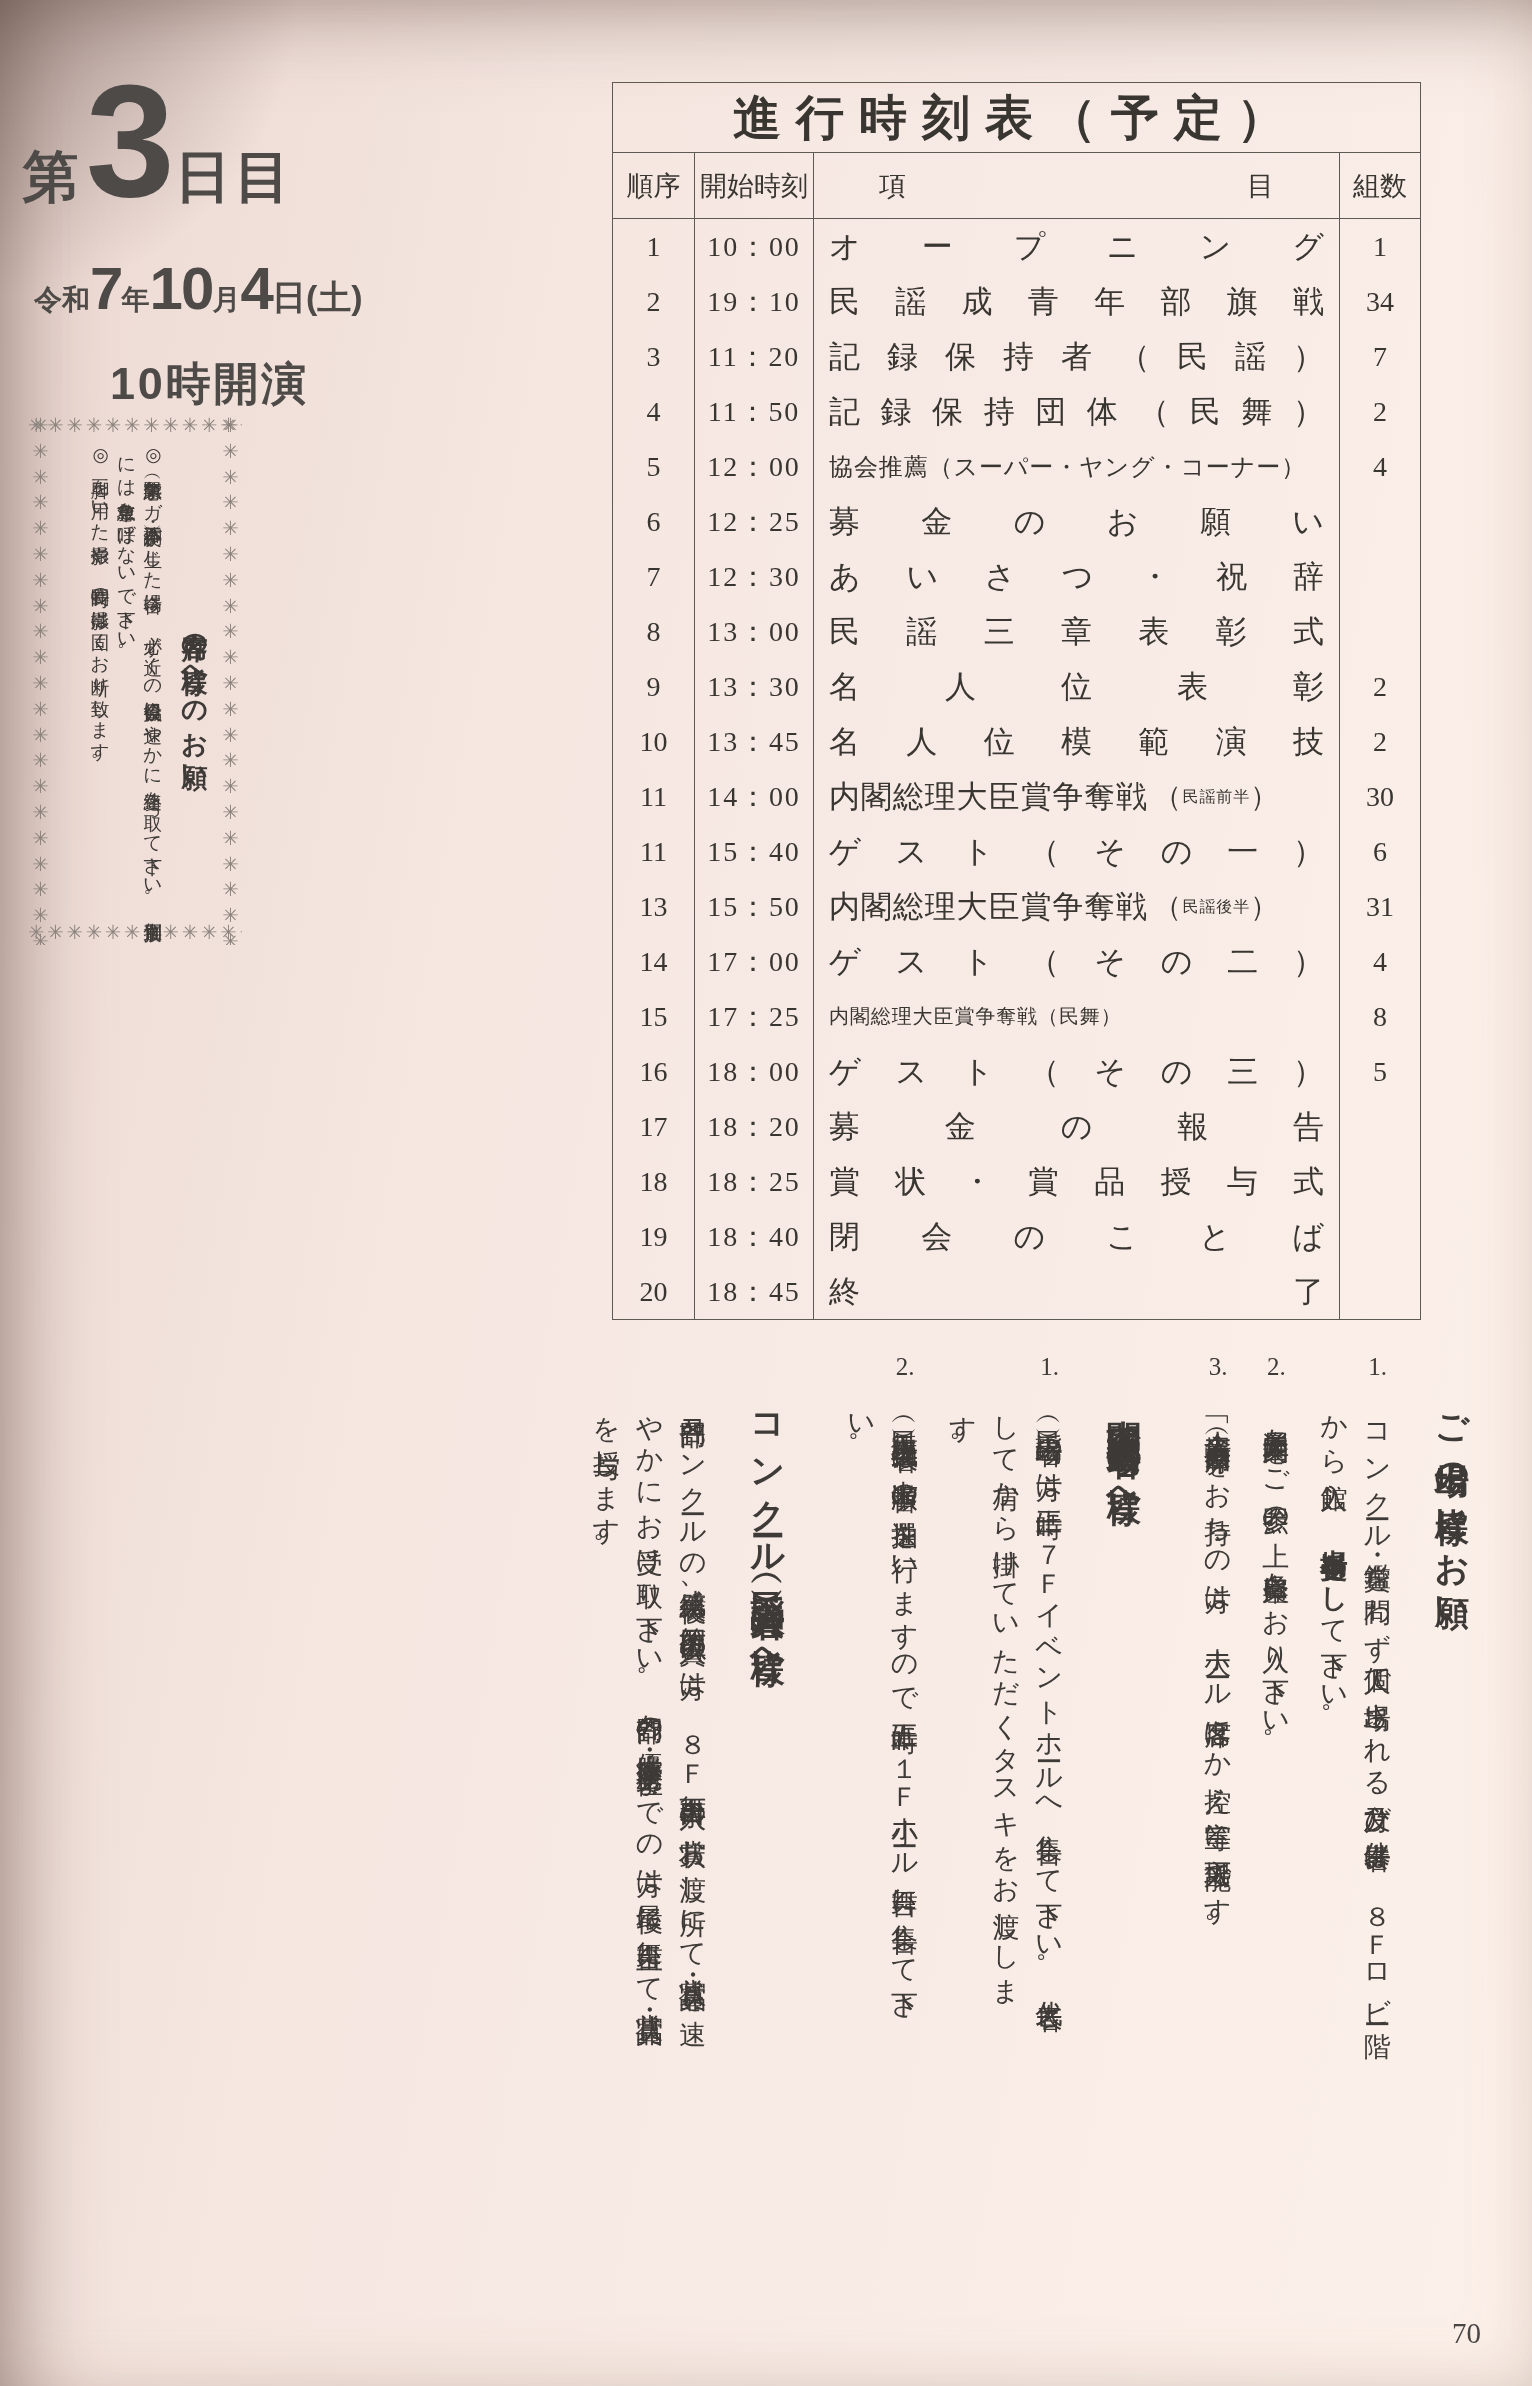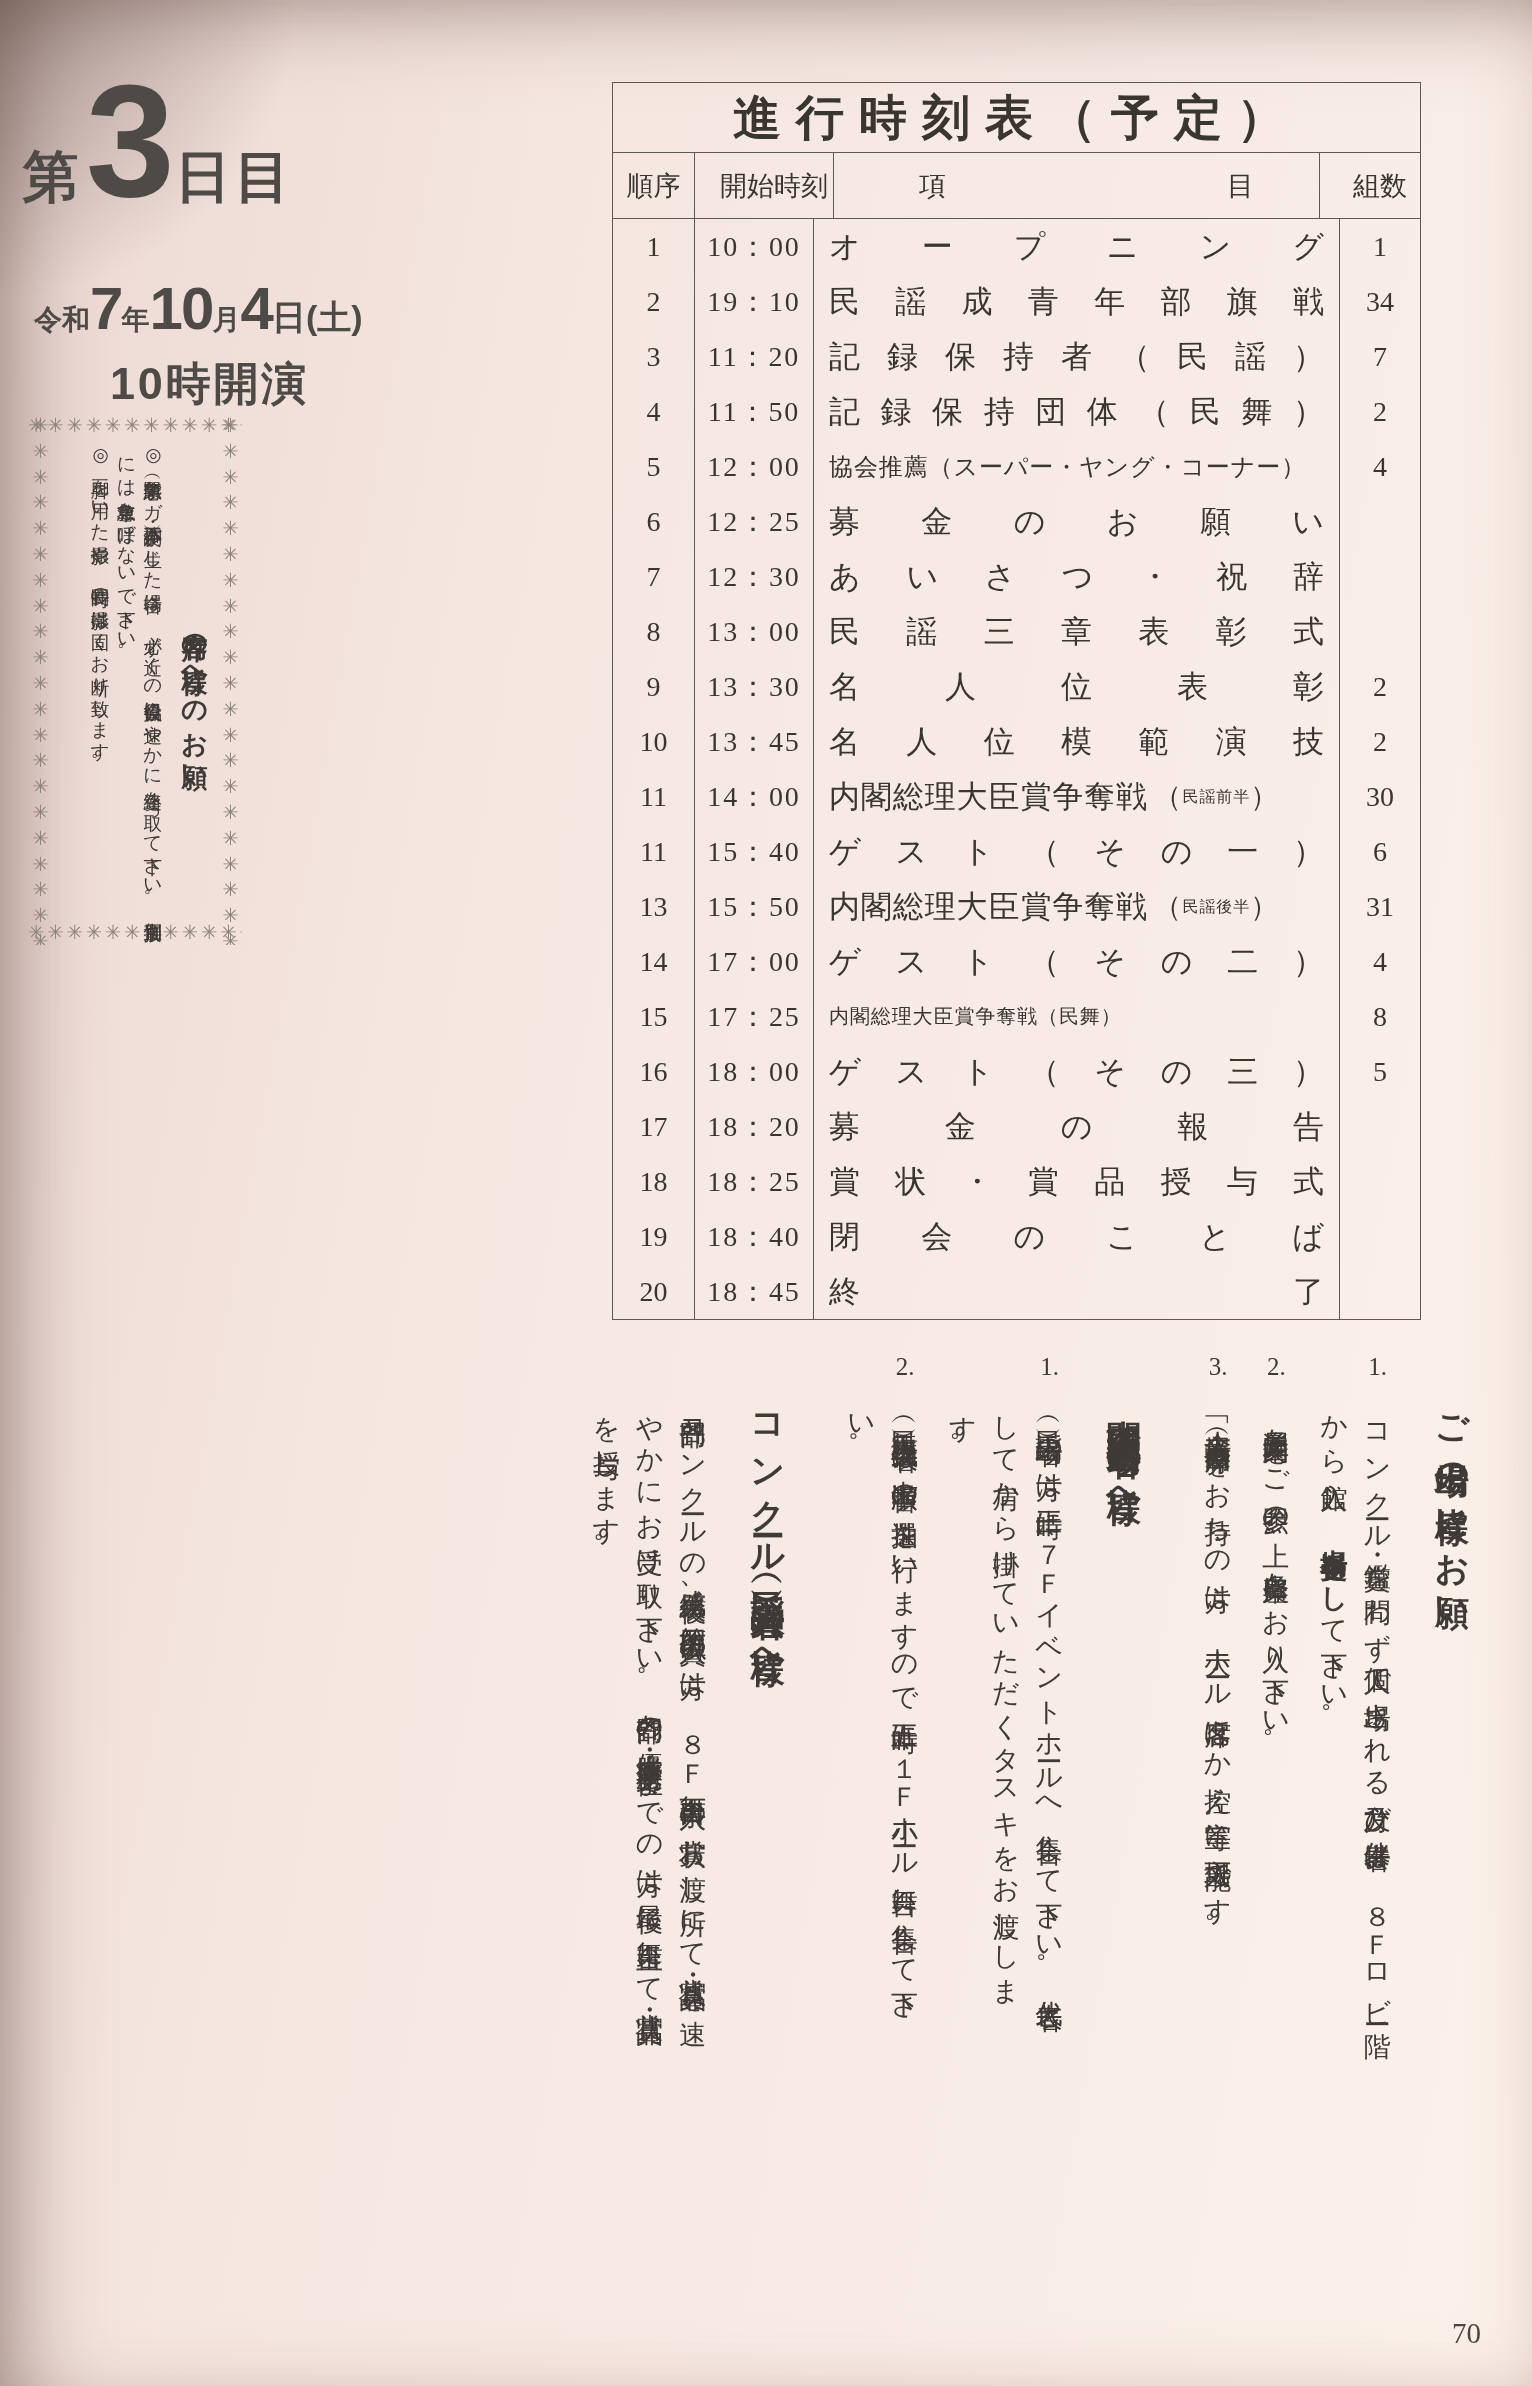--- a/index.html
+++ b/index.html
@@ -13,21 +13,21 @@
   }
   .page::before{
     content:"";position:absolute;inset:0;pointer-events:none;
     background:radial-gradient(circle at 0 0,rgba(60,40,35,.38),rgba(60,40,35,0) 298px);
   }
   
   .day-heading{position:absolute;left:22.4px;top:69px;display:flex;align-items:baseline;
     font-family:"Liberation Sans","DejaVu Sans",sans-serif;font-weight:700;color:#4d4a47;}
   .dh-small{font-size:56px;letter-spacing:3.7px;}
   .dh-big{font-size:160px;line-height:.9;letter-spacing:-3.7px;margin:0 3.7px;}
-  .date-line{position:absolute;left:34px;top:279px;display:flex;align-items:baseline;
+  .date-line{position:absolute;left:34px;top:259px;display:flex;align-items:baseline;
     font-family:"Liberation Sans","DejaVu Sans",sans-serif;font-weight:700;color:#4d4a47;}
   .dt-s{font-size:28px;}
   .dt-b{font-size:60px;letter-spacing:-1.9px;line-height:1;}
   .dt-m{font-size:34px;}
   .time-line{position:absolute;left:110px;top:354px;font-size:45px;font-weight:700;letter-spacing:2.8px;
     font-family:"Liberation Sans","DejaVu Sans",sans-serif;color:#4d4a47;}
   
   .notice-box{position:absolute;left:28px;top:414px;width:214px;height:531px;}
   .star-strip{position:absolute;color:#8b837d;font-size:19.6px;line-height:24px;letter-spacing:2.8px;
     overflow:hidden;white-space:nowrap;text-align:center;}
@@ -38,21 +38,21 @@
   .nb-content{position:absolute;top:30px;bottom:28px;left:30px;right:30px;
     writing-mode:vertical-rl;text-orientation:mixed;
     font-size:18.6px;line-height:1.42;letter-spacing:0.5px;color:#3e3a37;}
   .nb-title{font-size:26px;font-weight:700;padding-top:168px;margin-left:9.3px;letter-spacing:1.9px;}
   .nb-content p{margin:0;}
   
   .schedule{position:absolute;left:612px;top:82px;width:807px;border:1.9px solid #5d5955;color:#39settings3632;color:#393632;}
   .sch-title{height:69px;line-height:69px;text-align:center;font-size:48px;font-weight:700;
     letter-spacing:15px;border-bottom:1.9px solid #5d5955;color:#393632;}
   .sch-header,.sch-row{display:grid;grid-template-columns:82px 119px 1fr 80px;}
-  .sch-header{border-bottom:1.9px solid #5d5955;height:65px;gap:20px;}
+  .sch-header{border-bottom:1.9px solid #5d5955;height:65px;}
   .sch-header>div{display:flex;align-items:center;justify-content:center;font-size:27px;}
   .hdr-item{justify-content:space-between !important;padding:0 65px;}
   .bcell{border-right:1.9px solid #5d5955;}
   .sch-row{height:55px;}
   .c-no,.c-time,.c-groups{display:flex;align-items:center;justify-content:center;font-size:28px;}
   .c-time{letter-spacing:1.9px;}
   .c-item{display:flex;align-items:center;padding:0 15px;font-size:31px;letter-spacing:0.9px;}
   .c-item.spread{justify-content:space-between;letter-spacing:0;}
   .c-item.small{font-size:24px;}
   .c-item.mid{font-size:20px;}

